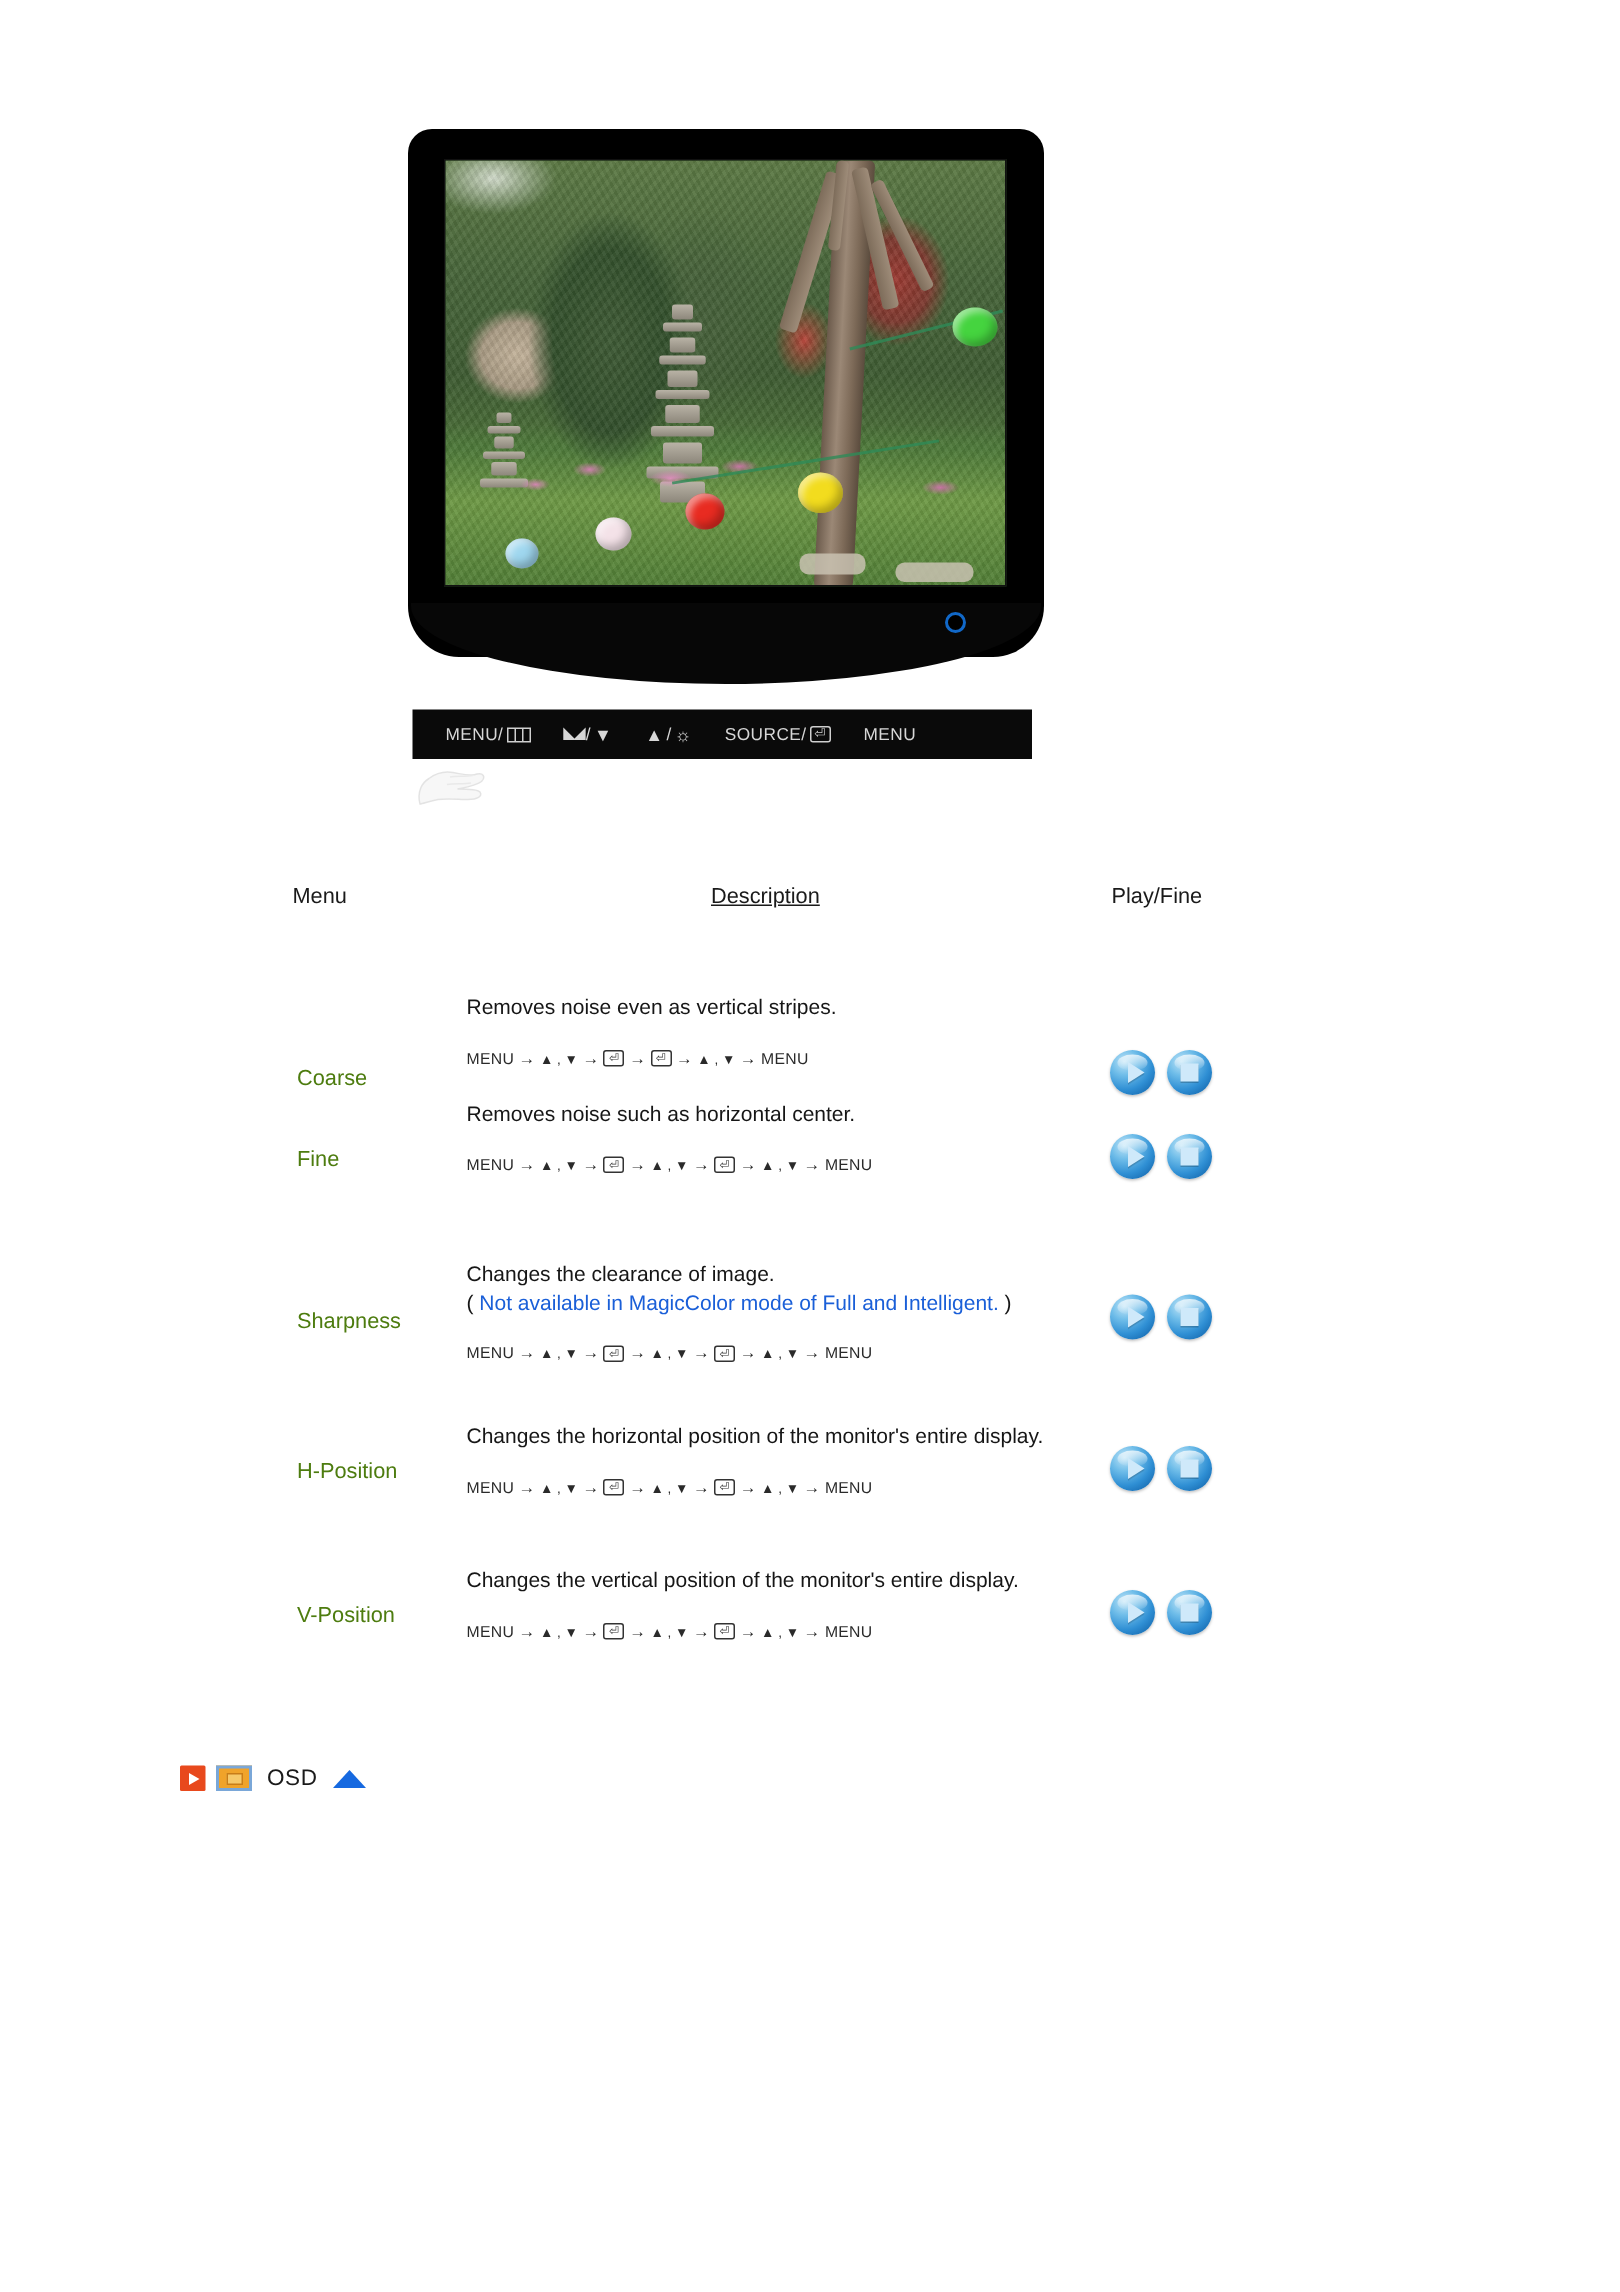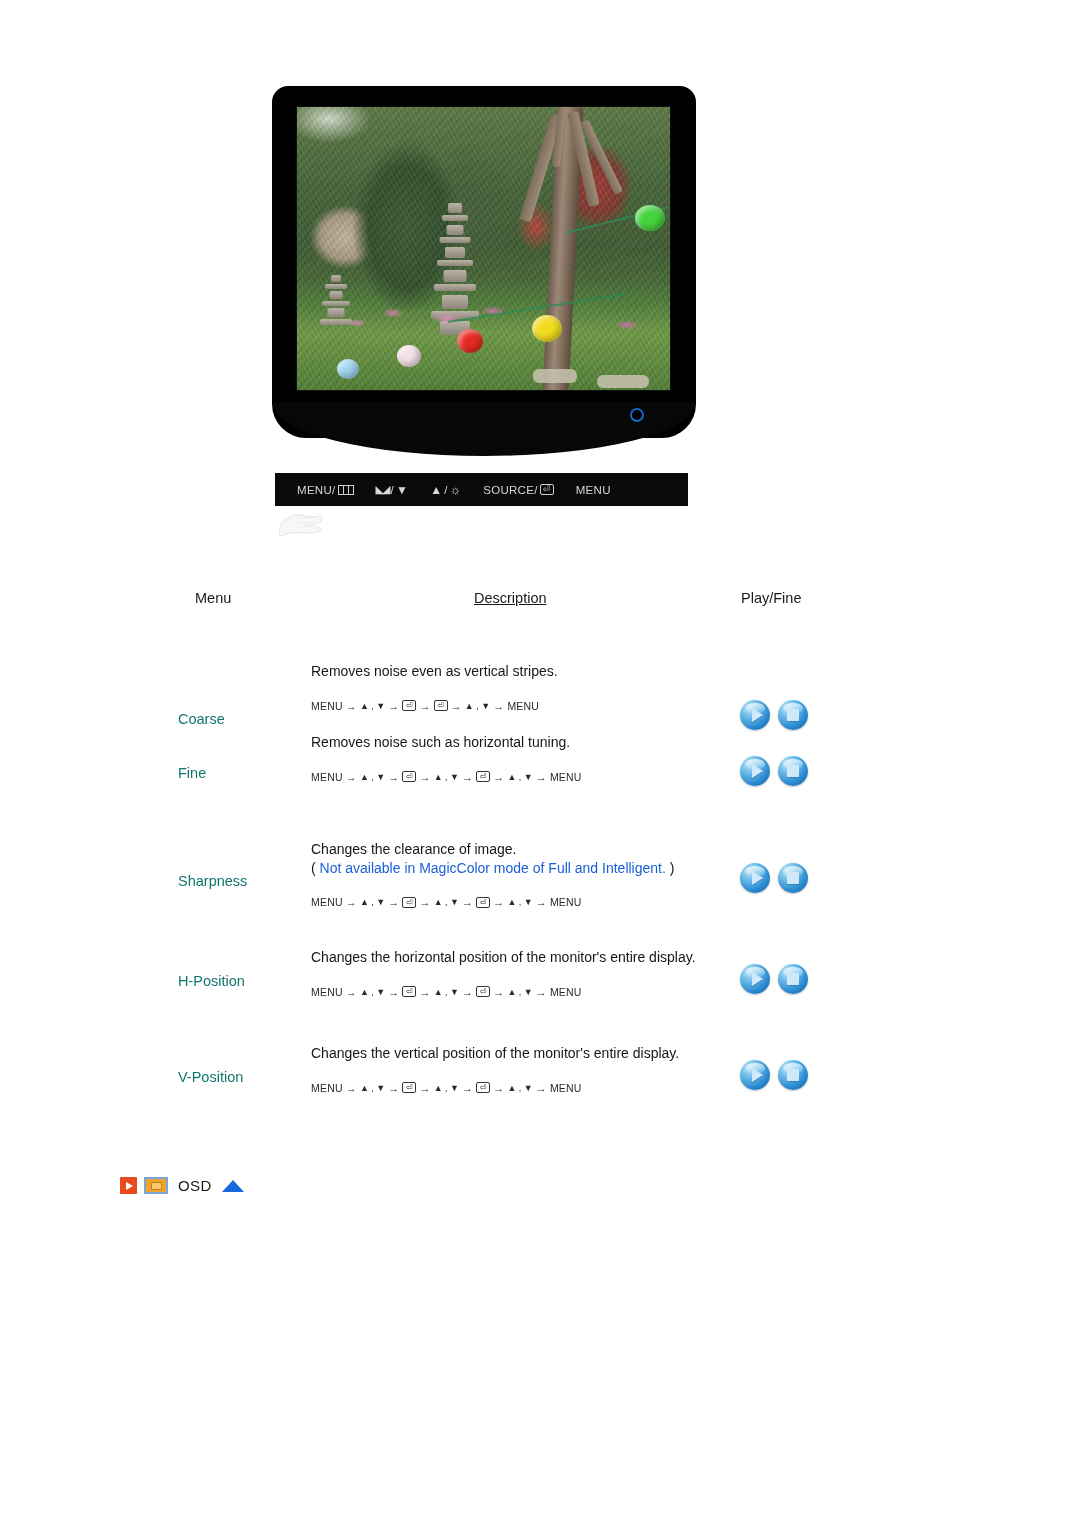--- a/index.html
+++ b/index.html
@@ -234,23 +234,23 @@
   .th.menu { left: 17px; }
   .th.desc { left: 296px; text-decoration: underline; }
   .th.play { left: 563px; }
 
   .row {
     position: relative;
     min-height: 96px;
   }
   .row .menu-label {
     position: absolute;
-    left: 0;
+    left: 20px;
     font-size: 14.5px;
-    color: #0f766e;
+    color: #4d7c0f;
     white-space: nowrap;
   }
   .row .desc {
     position: absolute;
     left: 133px;
     width: 400px;
     font-size: 14px;
     line-height: 18.5px;
     color: #161616;
   }
@@ -498,21 +498,21 @@
         <span class="btn-glyph">
             <span class="sq-stop"></span>
           </span>
       </span>
     </div>
   </div>
 
   <div class="row" style="height:107px;">
     <div class="menu-label" style="top:28px;">Fine</div>
     <div class="desc" style="top:-4px;">
-      <span>Removes noise such as horizontal tuning.</span><br>
+      <span>Removes noise such as horizontal center.</span><br>
       <div class="keyseq" style="margin-top:16px;">
         <span>MENU</span>
         <span class="arw">→</span>
         <span class="ud">▲ , ▼</span>
         <span class="arw">→</span>
         <span class="k-enter">⏎</span>
         <span class="arw">→</span>
         <span class="ud">▲ , ▼</span>
         <span class="arw">→</span>
         <span class="k-enter">⏎</span>

